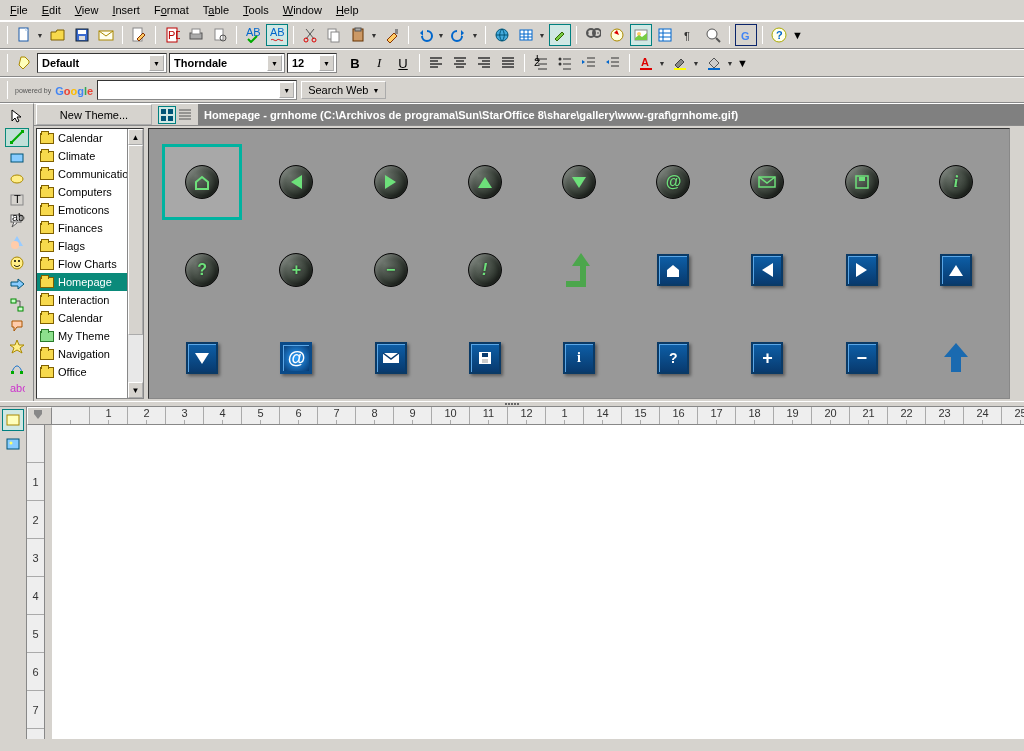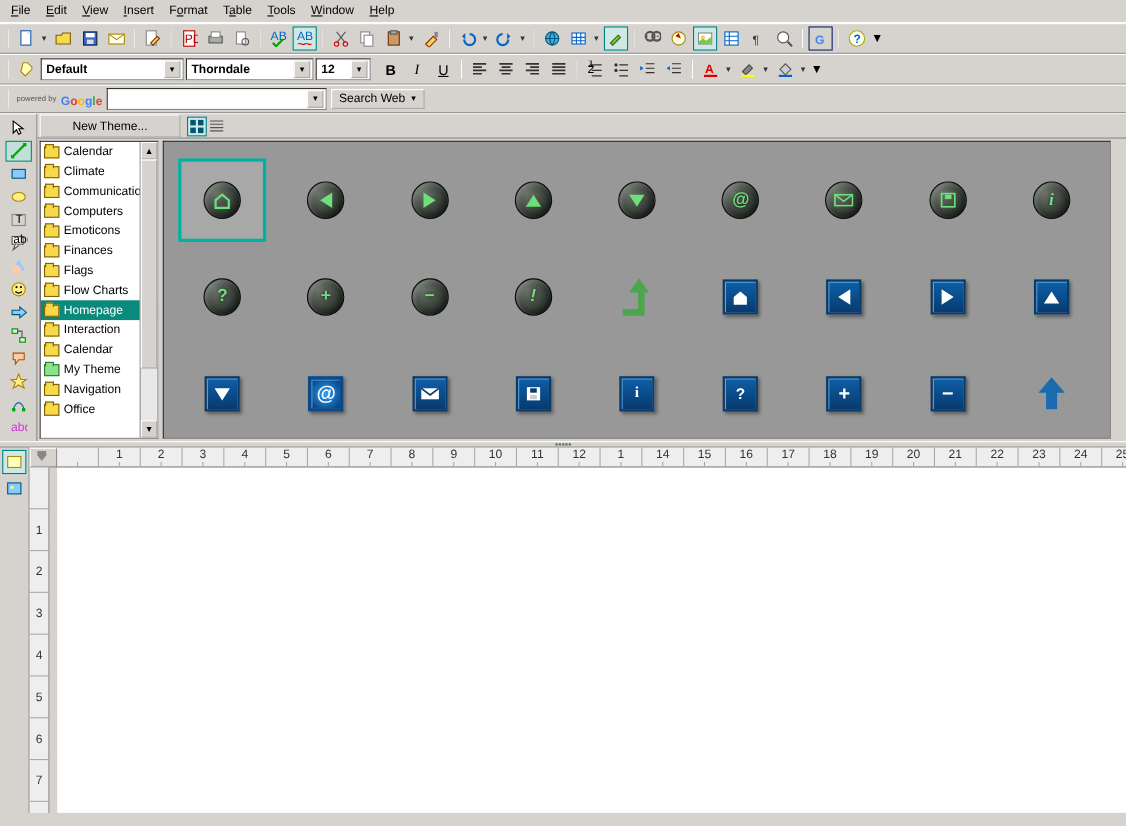--- a/index.html
+++ b/index.html
@@ -28,21 +28,21 @@
 .webbtn { padding:2px 6px; border:1px outset #fff; background:#d6d3ce; display:flex; align-items:center; gap:4px;}
 
 
 .main { display:flex; height: 298px; }
 .lefttools { width: 34px; background:#d6d3ce; border-right:1px solid #888; display:flex; flex-direction:column; align-items:center; gap:2px; padding:3px 2px; border-top:1px solid #fff;}
 .lefttools .tbtn { width:24px; height:22px; }
 .lefttools .active { border:1px solid #0a8a7a; background:#c0e0d8; }
 
 .gallery { flex:1; display:flex; flex-direction:column; border-top:1px solid #fff; }
 .ghead { display:flex; height:22px; background:#d6d3ce; border-bottom:1px solid #888; align-items:stretch;}
-.newtheme { width:128px; border:1px outset #fff; background:#d6d3ce; display:flex; align-items:center; justify-content:center; margin:0 2px;}
+.newtheme { width:116px; border:1px outset #fff; background:#d6d3ce; display:flex; align-items:center; justify-content:center; margin:0 2px;}
 .viewbtns { display:flex; align-items:center; gap:0; padding:0 4px;}
 .viewbtns .tbtn { width:18px; height:18px; }
 .viewbtns .tbtn.on { border:1px solid #008080; background:#d0e8e4;}
 .gpath { flex:1; display:flex; align-items:center; color:#fff; background:#808080; padding:0 6px; font-weight:bold; font-size:11px;}
 
 .gbody { flex:1; display:flex; min-height:0;}
 .themelist { width:108px; background:#fff; border:1px inset #888; margin:2px; overflow:hidden; position:relative;}
 .themelist .row { display:flex; align-items:center; gap:4px; padding:1px 3px; height:18px; white-space:nowrap;}
 .themelist .row.sel { background:#0a8a7a; color:#fff; }
 .fico { width:14px; height:11px; background:#f7d94c; border:1px solid #806000; position:relative; display:inline-block;}
@@ -536,20 +536,23 @@
               <rect x="1" y="8" width="5" height="5" fill="#057"></rect>
               <rect x="8" y="8" width="5" height="5" fill="#057"></rect>
             </svg>
           </div>
         <div class="tbtn">
             <svg width="14" height="14" viewBox="0 0 14 14">
               <path d="M1 2h12M1 5h12M1 8h12M1 11h12" stroke="#555"></path>
             </svg>
           </div>
       </div>
+      <div class="gpath">
+          <span>Homepage - grnhome (C:\Archivos de programa\Sun\StarOffice 8\share\gallery\www-graf\grnhome.gif)</span>
+        </div>
     </div>
     <div class="gbody">
       <div class="themelist">
         <div class="row">
             <span class="fico"></span>
             <span>Calendar</span>
           </div>
         <div class="row">
             <span class="fico"></span>
             <span>Climate</span>

